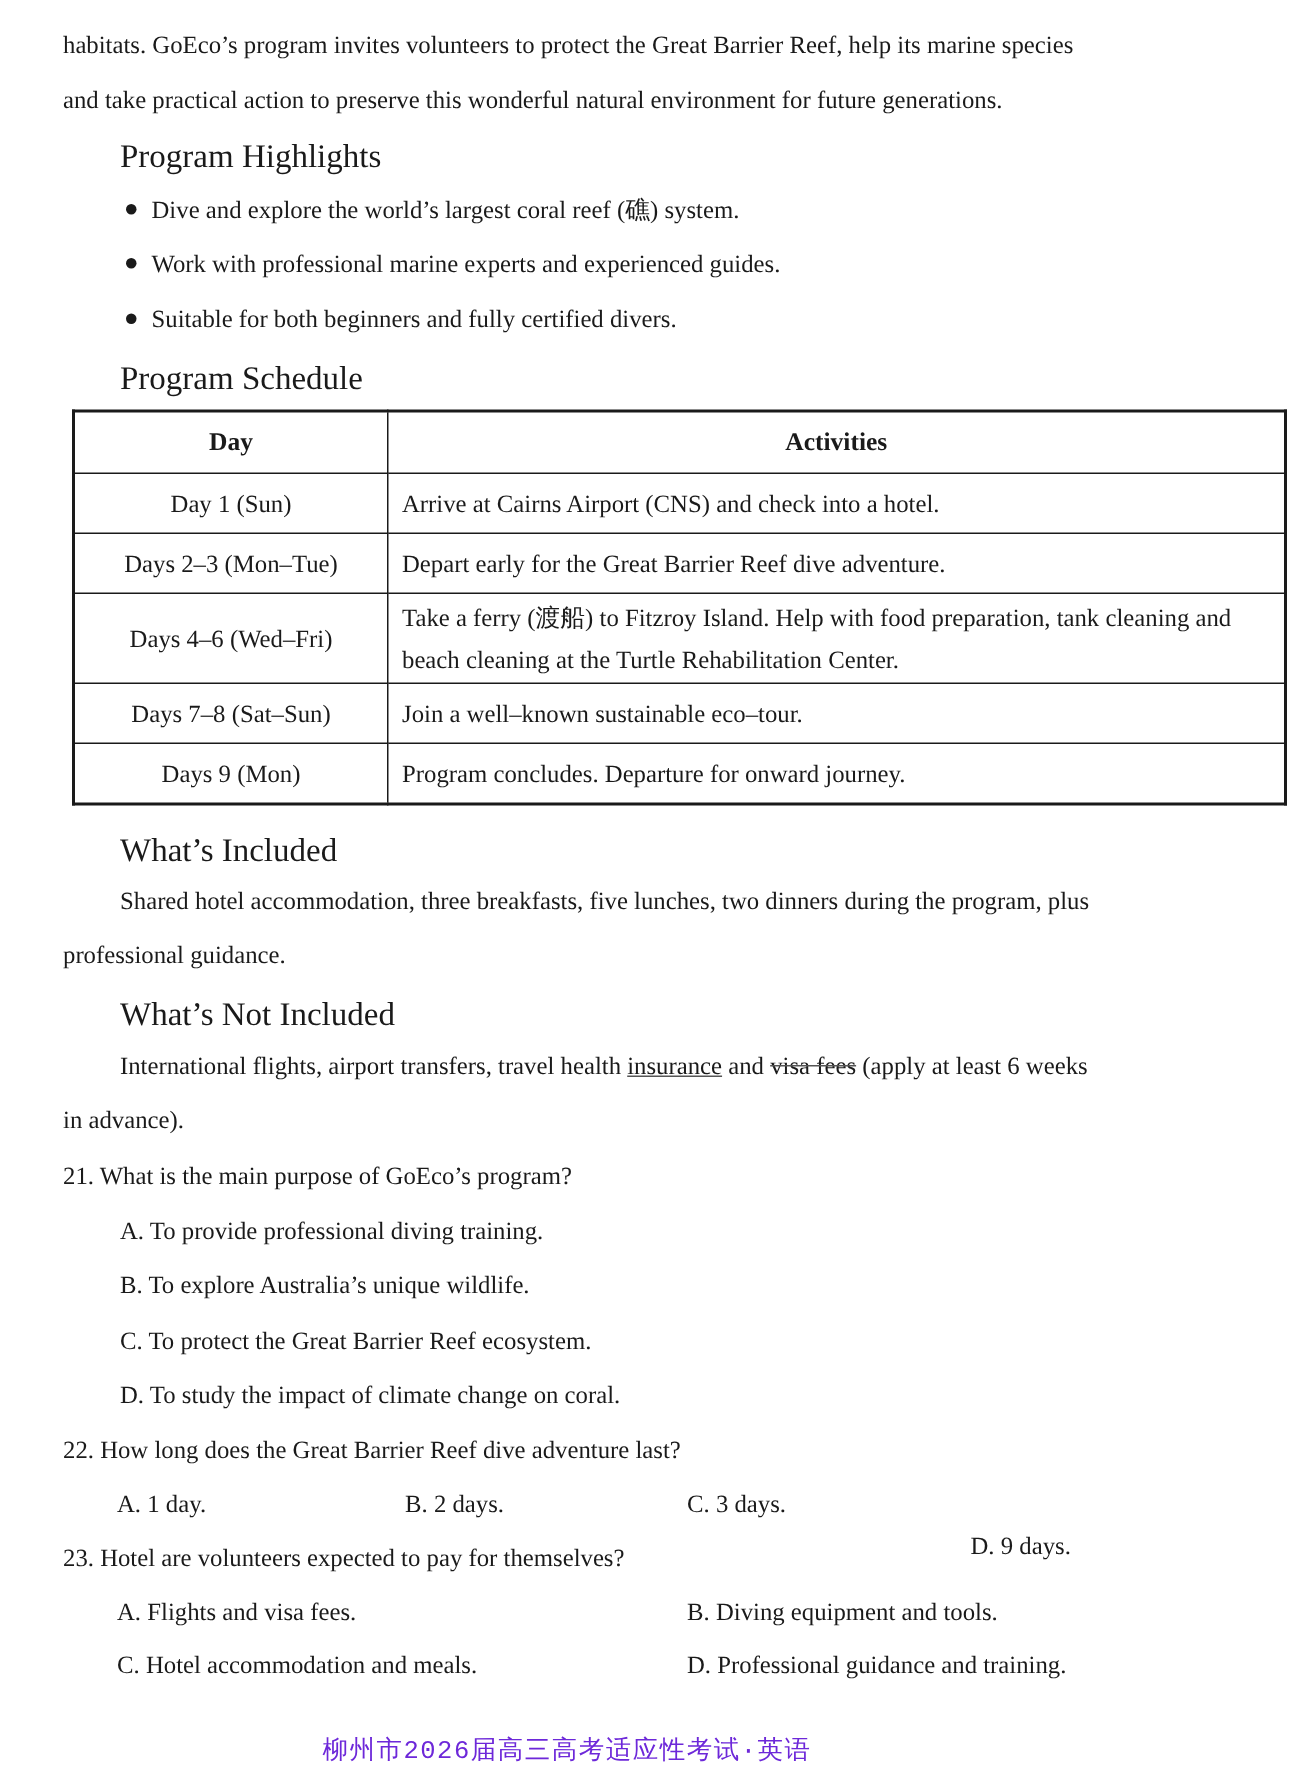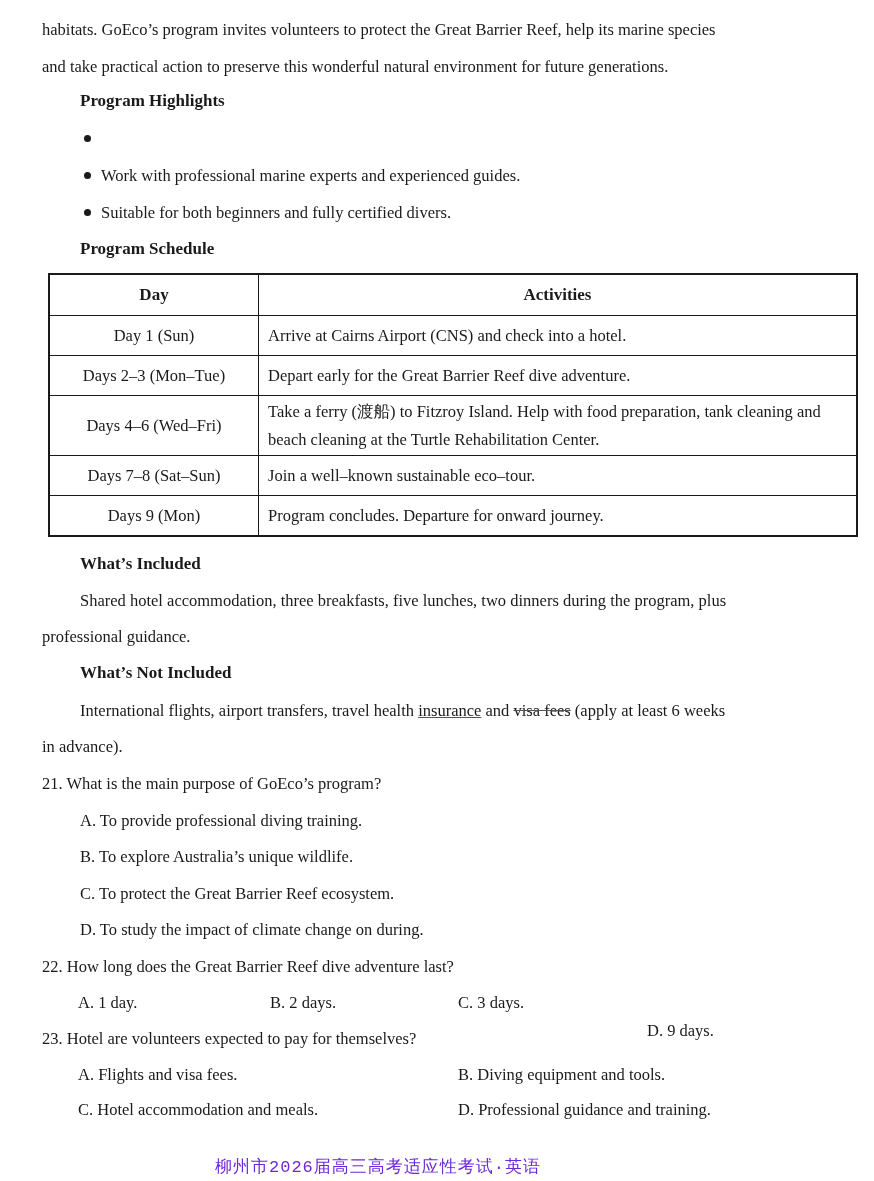--- a/index.html
+++ b/index.html
@@ -5,21 +5,21 @@
   html, body { margin: 0; padding: 0; background: #ffffff; }
   body {
     width: 874px; height: 1181px; position: relative; overflow: hidden;
     font-family: "Liberation Serif", "DejaVu Serif", serif;
     color: #1a1a1a;
     font-size: 16.5px;
   }
   .abs { position: absolute; white-space: nowrap; }
   .p { left: 42px; }
   .ind { left: 80px; }
-  .h { font-weight: bold; font-size: 17px; }
+  .h { font-weight: normal; font-size: 22px; }
   .bullet { left: 84px; }
   .bullet .dot {
     display: inline-block; width: 7px; height: 7px; border-radius: 50%;
     background: #1a1a1a; margin-right: 10px; vertical-align: middle; position: relative; top: -2px;
   }
   
   .sched {
     position: absolute; left: 48px; top: 273px; width: 810px;
     border-collapse: collapse; border: 2px solid #1a1a1a;
   }
@@ -41,21 +41,21 @@
   .qnum-mark { position: relative; }
 </style>
 </head>
 <body>
 
 <div class="abs p" style="top:20px;">habitats. GoEco’s program invites volunteers to protect the Great Barrier Reef, help its marine species</div>
 <div class="abs p" style="top:57px;">and take practical action to preserve this wonderful natural environment for future generations.</div>
 
 <div class="abs ind h" style="top:91px;">Program Highlights</div>
 <div class="abs bullet" style="top:129px;">
-  <span class="dot"></span>
+  <span class="dot"></span><span>Dive and explore the world’s largest coral reef (礁) system.</span>
 </div>
 <div class="abs bullet" style="top:166px;">
   <span class="dot"></span><span>Work with professional marine experts and experienced guides.</span>
 </div>
 <div class="abs bullet" style="top:203px;">
   <span class="dot"></span><span>Suitable for both beginners and fully certified divers.</span>
 </div>
 
 <div class="abs ind h" style="top:239px;">Program Schedule</div>
 <table class="sched">
@@ -94,21 +94,21 @@
 <div class="abs ind h" style="top:663px;">What’s Not Included</div>
 <div class="abs ind" style="top:701px;"><span>International flights, airport transfers, travel health </span><span class="u-hand">insurance</span><span> and </span><span class="s-hand">visa fees</span><span> (apply at least 6 weeks</span></div>
 <div class="abs p" style="top:737px;">in advance).</div>
 
 <div class="abs p" style="top:774px;">
   <span>21.</span> <span>What is the main purpose of GoEco’s program?</span>
 </div>
 <div class="abs ind" style="top:811px;">A. To provide professional diving training.</div>
 <div class="abs ind" style="top:847px;">B. To explore Australia’s unique wildlife.</div>
 <div class="abs ind" style="top:884px;">C. To protect the Great Barrier Reef ecosystem.</div>
-<div class="abs ind" style="top:920px;">D. To study the impact of climate change on during.</div>
+<div class="abs ind" style="top:920px;">D. To study the impact of climate change on coral.</div>
 
 <div class="abs p" style="top:957px;">
   <span>22.</span> <span>How long does the Great Barrier Reef dive adventure last?</span>
 </div>
 <div class="abs" style="left:78px; top:993px;">A. 1 day.</div>
 <div class="abs" style="left:270px; top:993px;">B. 2 days.</div>
 <div class="abs" style="left:458px; top:993px;">C. 3 days.</div>
 <div class="abs" style="left:647px; top:993px;margin-top:28px;">D. 9 days.</div>
 
 <div class="abs p" style="top:1029px;">

